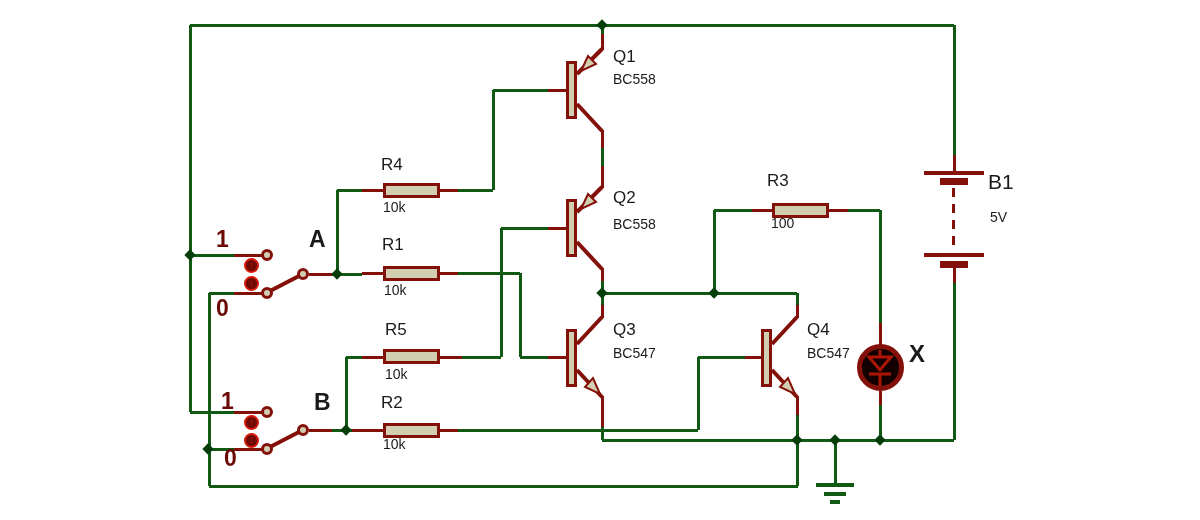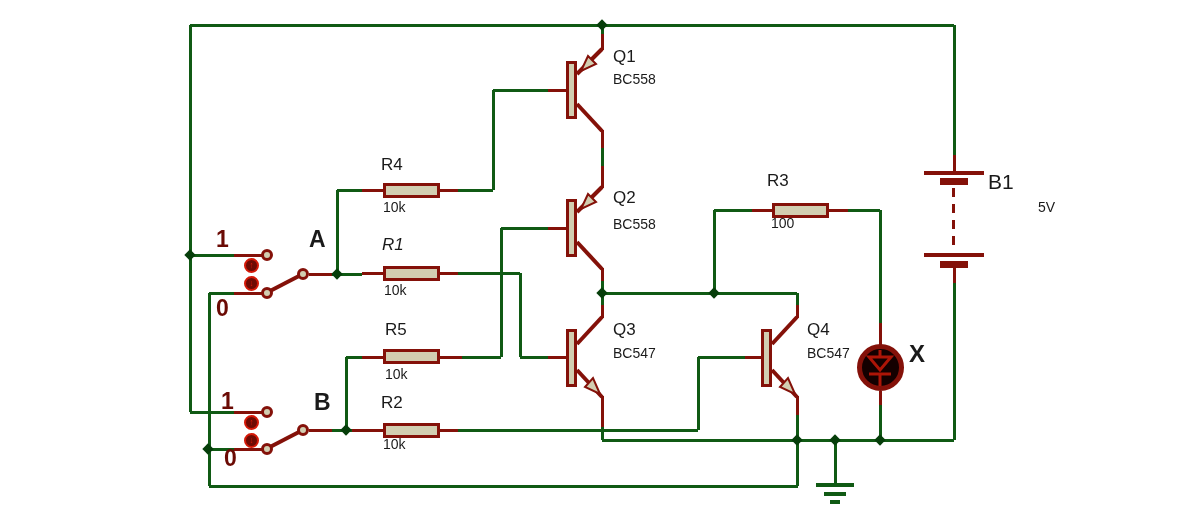--- a/index.html
+++ b/index.html
@@ -203,31 +203,31 @@
   <div class="val" style="left:613px;top:72px;">BC558</div>
   <div class="lbl" style="left:613px;top:189px;">Q2</div>
   <div class="val" style="left:613px;top:217px;">BC558</div>
   <div class="lbl" style="left:613px;top:321px;">Q3</div>
   <div class="val" style="left:613px;top:346px;">BC547</div>
   <div class="lbl" style="left:807px;top:321px;">Q4</div>
   <div class="val" style="left:807px;top:346px;">BC547</div>
 
   <div class="lbl" style="left:381px;top:156px;">R4</div>
   <div class="val" style="left:383px;top:200px;">10k</div>
-  <div class="lbl" style="left:382px;top:236px;font-style:italic;">R1</div>
+  <div class="lbl" style="left:382px;top:236px;">R1</div>
   <div class="val" style="left:384px;top:283px;">10k</div>
   <div class="lbl" style="left:385px;top:321px;">R5</div>
   <div class="val" style="left:385px;top:367px;">10k</div>
   <div class="lbl" style="left:381px;top:394px;">R2</div>
   <div class="val" style="left:383px;top:437px;">10k</div>
   <div class="lbl" style="left:767px;top:172px;">R3</div>
   <div class="val" style="left:771px;top:216px;">100</div>
 
   <div class="lbl" style="left:988px;top:170px;font-size:21px;">B1</div>
-  <div class="val" style="left:990px;top:200px;margin-left:48px;">5V</div>
+  <div class="val" style="left:990px;top:210px;">5V</div>
 
   <div class="xlbl" style="left:909px;top:341px;">X</div>
 
   <div class="big" style="left:309px;top:227px;">A</div>
   <div class="big" style="left:314px;top:390px;">B</div>
 
   <div class="num" style="left:216px;top:227px;">1</div>
   <div class="num" style="left:216px;top:296px;">0</div>
   <div class="num" style="left:221px;top:389px;">1</div>
   <div class="num" style="left:224px;top:446px;">0</div>

